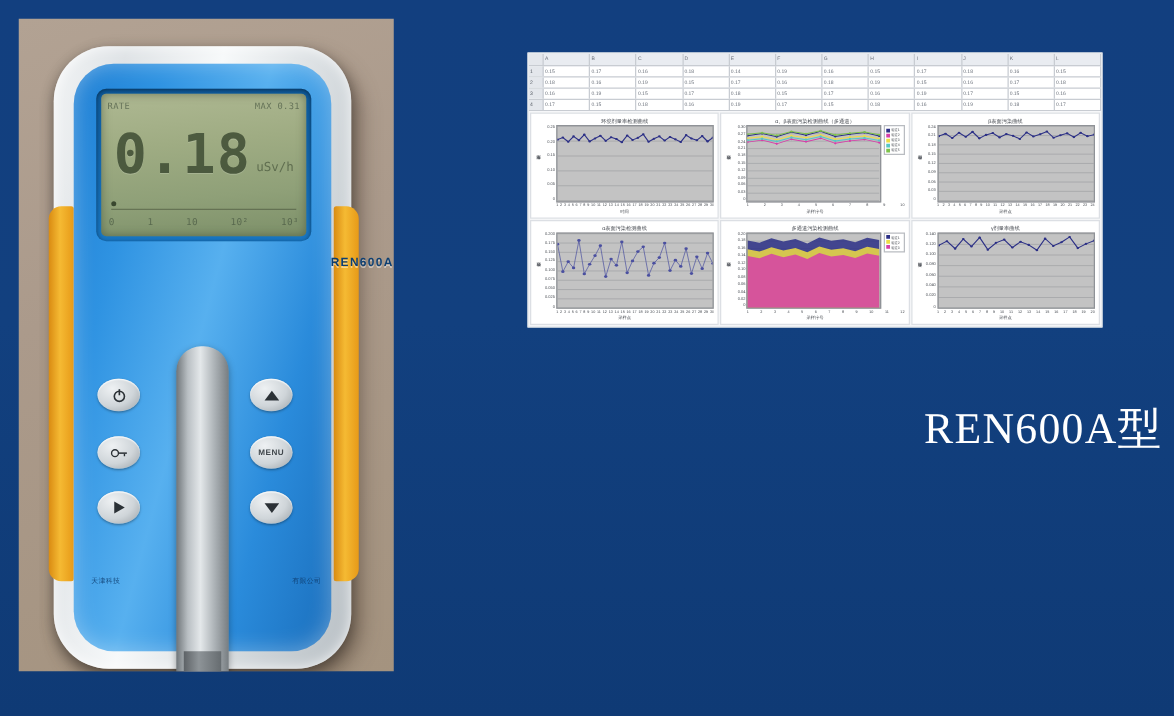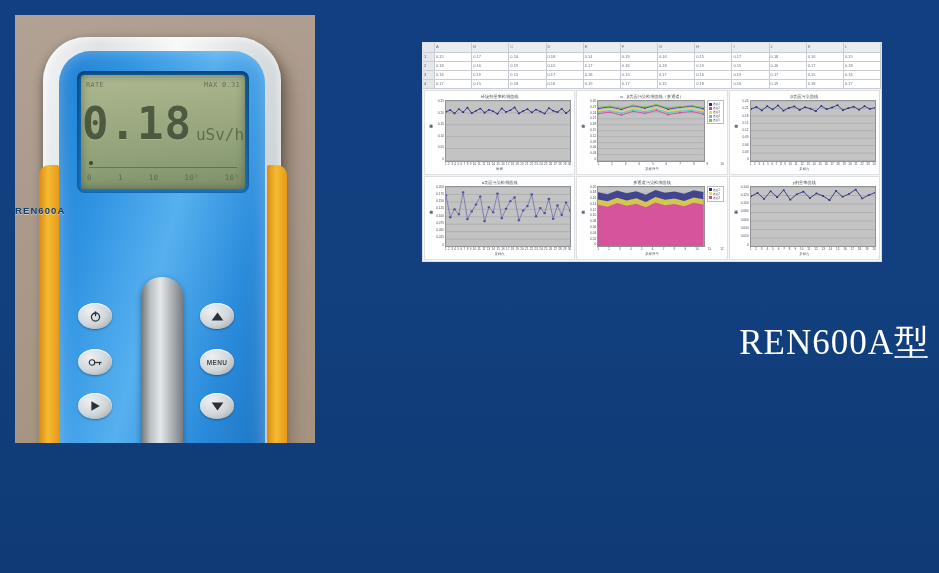--- a/index.html
+++ b/index.html
@@ -10,21 +10,21 @@
     position:relative;
   }
   
   #stage{
     position:absolute;inset:0;
     background:linear-gradient(180deg,#123f7f 0%,#12407f 45%,#0f3a75 100%);
   }
 
   
   #photo{
-    position:absolute;left:15px;top:15px;width:300px;height:428px;
+    position:absolute;left:15px;top:15px;width:300px;height:522px;
     background:linear-gradient(160deg,#b2a293 0%,#ab9a8b 40%,#a4937f 100%);
     overflow:hidden;
   }
   
   .dev-shadow{
     position:absolute;left:34px;top:30px;width:240px;height:500px;
     border-radius:46px;background:rgba(60,45,35,.40);
     filter:blur(8px);
   }
   .dev-outer{
@@ -72,40 +72,40 @@
   .lcd-main{
     position:absolute;left:0;right:0;top:20px;height:58px;
     display:flex;align-items:center;justify-content:center;
   }
   .lcd-value{
     font-size:44px;line-height:44px;font-weight:bold;
     letter-spacing:1px;color:#39472f;opacity:.80;
     text-shadow:0 1px 0 rgba(255,255,255,.2);
   }
   .lcd-unit{
-    font-size:16px;margin-left:4px;margin-top:20px;
+    font-size:10px;margin-left:4px;margin-top:20px;
     color:#3d4b33;opacity:.62;
   }
   .lcd-bar{
     position:absolute;left:8px;right:8px;top:84px;height:8px;
     border:1px solid rgba(55,65,45,.45);
     border-top:none;border-left:none;border-right:none;
   }
   .lcd-bar:before{
     content:"";position:absolute;left:0;top:2px;width:4px;height:4px;
     background:#39472f;border-radius:50%;
   }
   .lcd-scale{
     position:absolute;left:6px;right:6px;top:95px;height:14px;
     display:flex;justify-content:space-between;align-items:center;
     font-size:7.5px;opacity:.60;letter-spacing:.2px;
   }
   
   .dev-label{
-    position:absolute;left:0;right:0;top:190px;text-align:left;
+    position:absolute;left:0;right:0;top:190px;text-align:right;
     color:#0d3f72;font-weight:bold;
   }
   .dev-model{font-size:9.5px;letter-spacing:1.1px;line-height:12px;
     text-shadow:0 1px 0 rgba(255,255,255,.45);}
   .dev-desc{font-size:8px;letter-spacing:.4px;line-height:12px;
     text-shadow:0 1px 0 rgba(255,255,255,.4);}
   
   .handle{
     position:absolute;left:126px;top:262px;width:42px;height:272px;
     border-radius:20px 20px 6px 6px;

